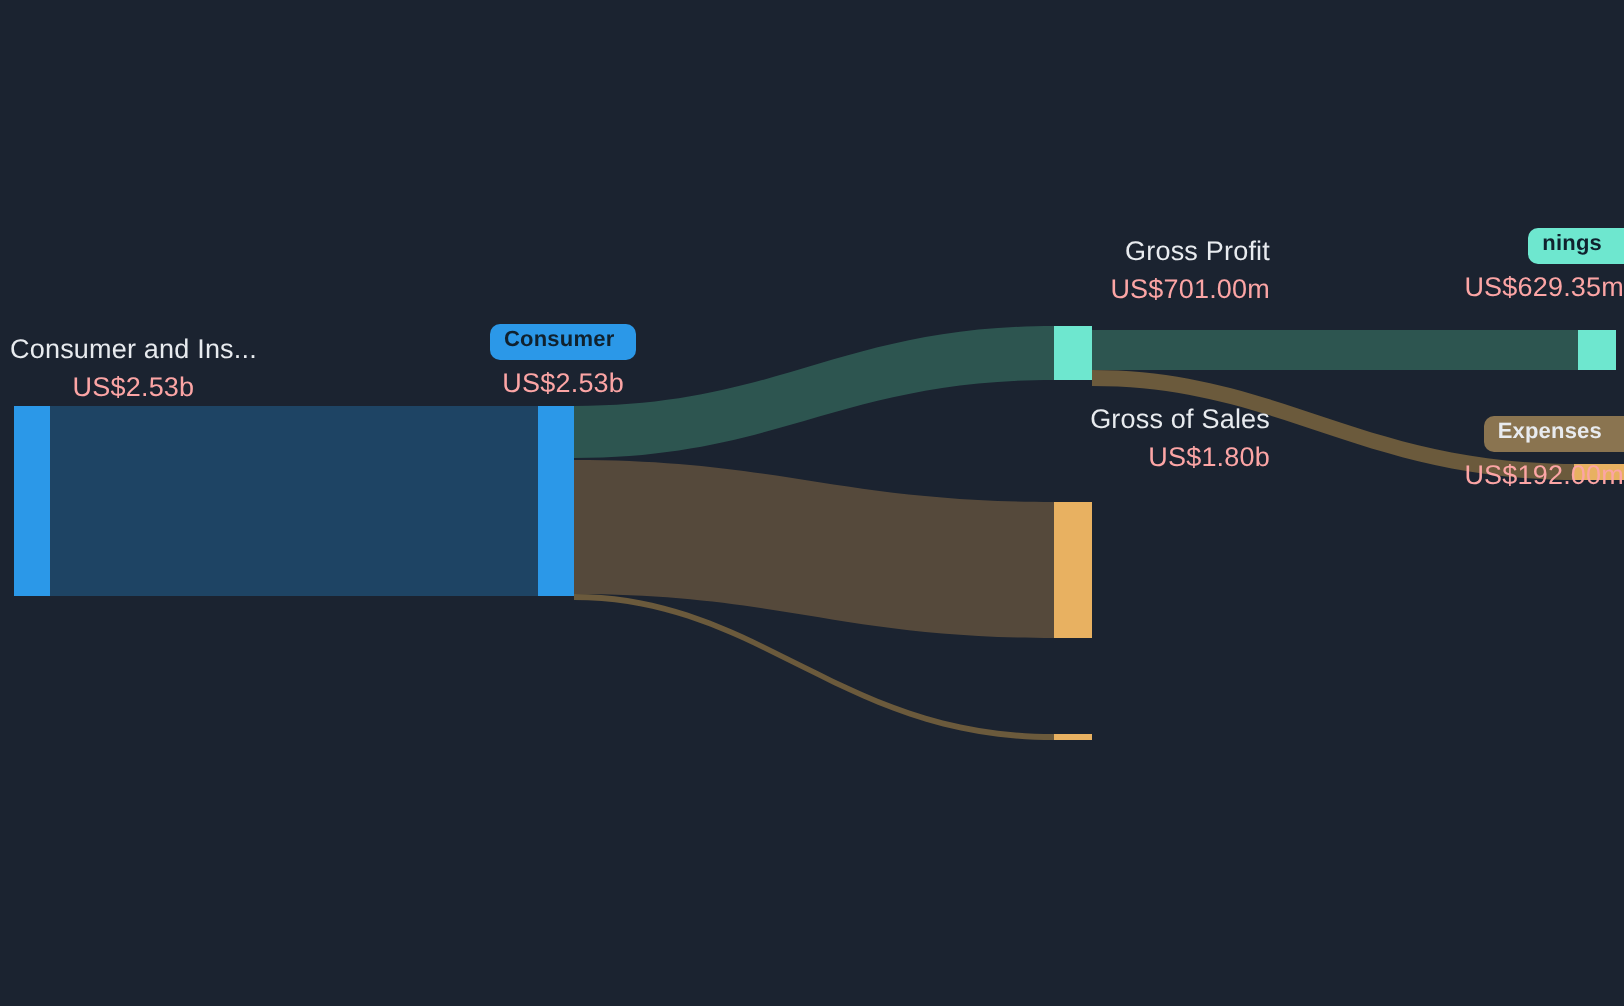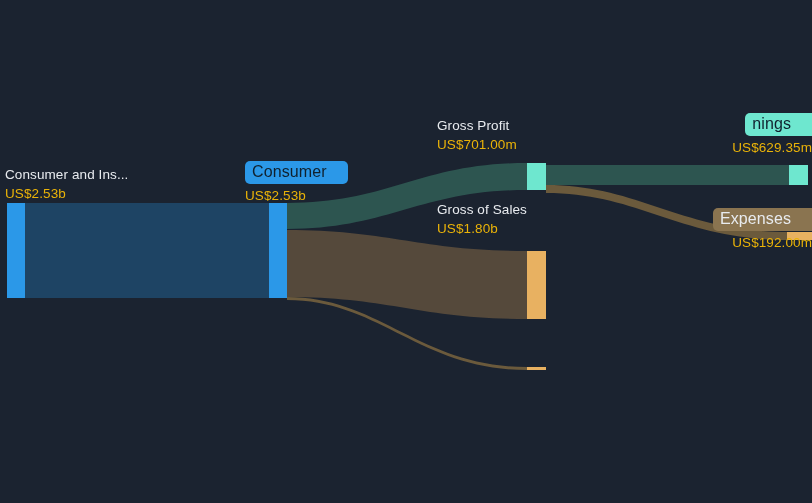--- a/index.html
+++ b/index.html
@@ -34,34 +34,35 @@
   }
   .label .name {
     display: block;
     font-size: 13.5px;
     color: #e8ebef;
     letter-spacing: 0.1px;
   }
   .label .value {
     display: block;
     font-size: 13.5px;
-    color: #eab308;
+    color: #fca5a5;
     margin-top: 5px;
     letter-spacing: 0.1px;
   }
   .label.pill .name {
     display: inline-block;
     color: #10212e;
-    padding: 3px 21px 4px 7px;
+    padding: 3px 11px 4px 7px;
     border-radius: 5px;
-    font-size: 16px;
+    font-size: 11px;
+    font-weight: bold;
   }
-  .label.align-left { text-align: left; }
+  .label.align-left { text-align: center; }
   .label.align-right { text-align: right; }
-  .label.align-center { text-align: left; }
+  .label.align-center { text-align: right; }
 </style>
 </head>
 <body>
 
 <div id="stage">
 
   <svg class="sankey" viewBox="0 0 812 503">
 
     <path fill="#1e4464" d="M25,203 L269,203 L269,298 L25,298 Z"></path>
 

